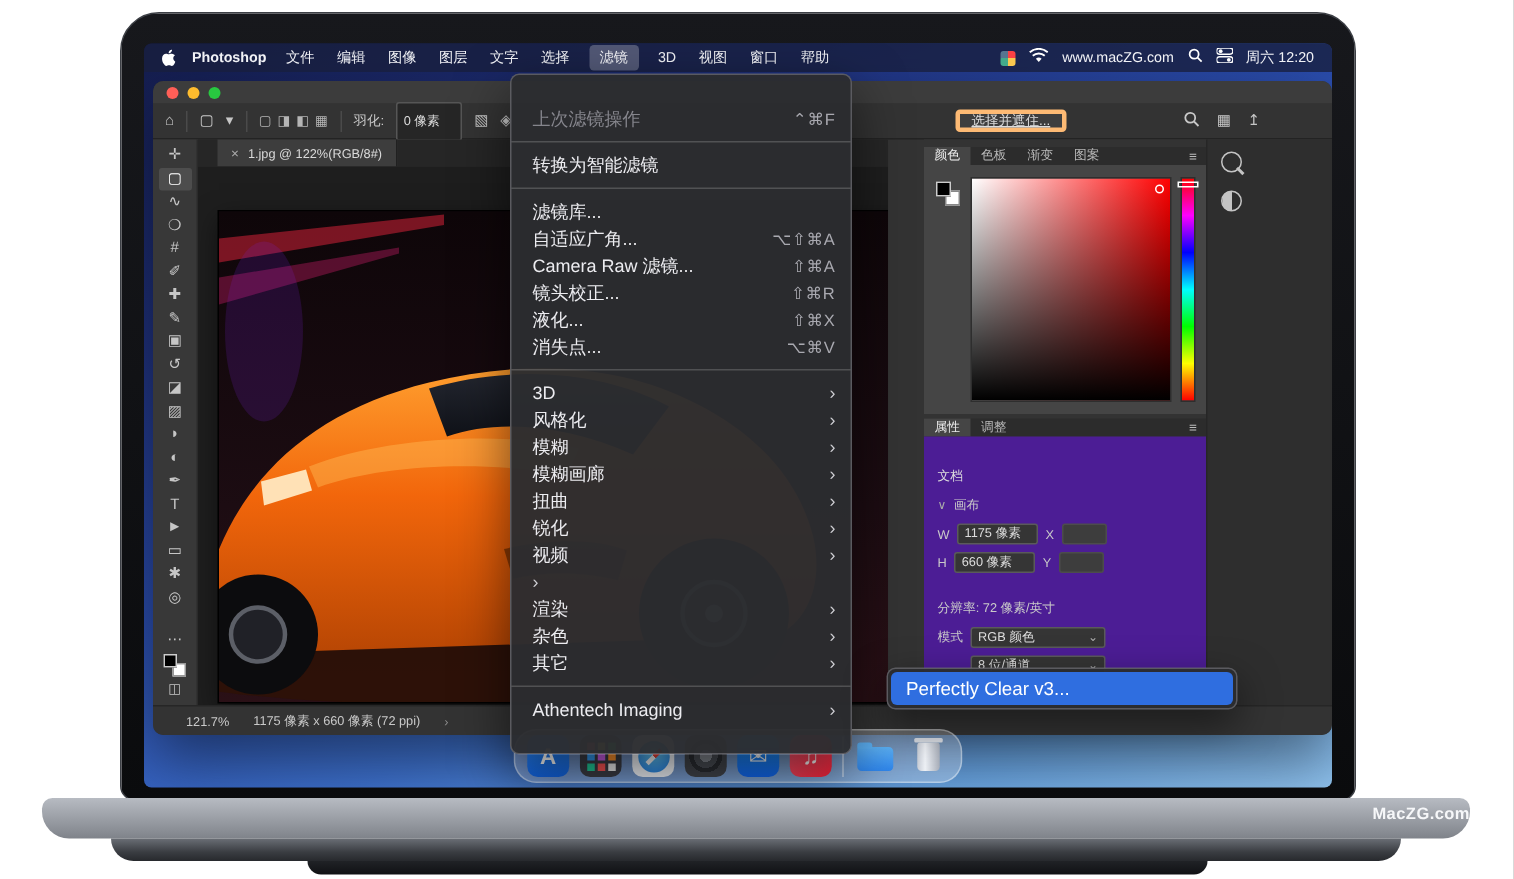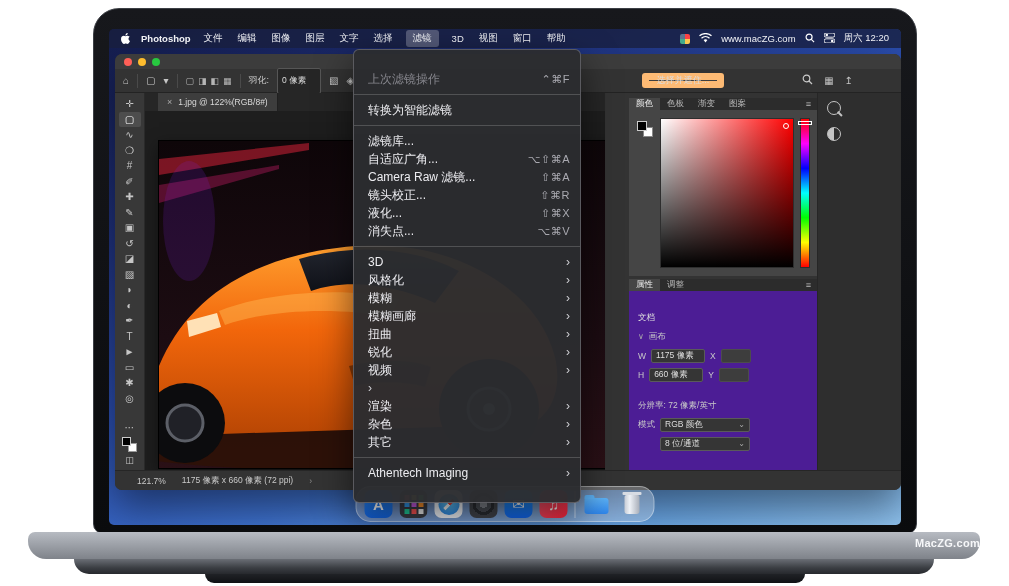--- a/index.html
+++ b/index.html
@@ -1,21 +1,21 @@
 <!DOCTYPE html>
 <html><head>
 <meta charset="utf-8">
 <style>
   *{box-sizing:border-box;margin:0;padding:0}
   html,body{width:1009px;height:586px;background:#fff;overflow:hidden;
     font-family:"Liberation Sans","DejaVu Sans",sans-serif;}
   .stage{position:relative;width:1009px;height:586px;background:#fff;}
 
   
-  .lid{position:absolute;left:93px;top:8px;width:824px;height:526px;
+  .lid{position:absolute;left:80px;top:8px;width:824px;height:526px;
     background:linear-gradient(#17181c,#0a0b0d);border:1px solid #3c3f45;
     border-radius:26px 26px 10px 10px;}
   .screen{position:absolute;left:15px;top:20px;width:792px;height:496px;border-radius:5px;overflow:hidden;
     background:linear-gradient(155deg,#141c4c 0%,#1f317c 24%,#2a4cab 45%,#3d70cc 65%,#69a5e3 86%,#8fc2ee 100%);}
   .base-top{position:absolute;left:28px;top:532px;width:952px;height:27px;
     background:linear-gradient(#b7bbc2,#7f838a);border-radius:7px 7px 18px 18px;
     text-align:right;color:#f6f7f9;font-size:11px;font-weight:bold;line-height:23px;letter-spacing:.3px;}
   .base-bottom{position:absolute;left:74px;top:559px;width:860px;height:15px;
     background:linear-gradient(#6a6e75,#3a3d42 60%,#27292d);border-radius:0 0 30px 30px;}
   .base-shadow{position:absolute;left:205px;top:574px;width:600px;height:9px;
@@ -40,22 +40,22 @@
   .titlebar{height:15px;background:#3c3c3c;display:flex;align-items:center;gap:6px;padding:0 9px;flex:0 0 auto;}
   .tl{width:8px;height:8px;border-radius:50%;}
   .tl.red{background:#ff5f57}.tl.yellow{background:#febc2e}.tl.green{background:#28c840}
   .optionsbar{height:24px;background:#333;border-bottom:1px solid #232323;display:flex;align-items:center;
     gap:8px;padding:0 8px;color:#c9c9c9;font-size:9px;flex:0 0 auto;white-space:nowrap;}
   .opt-sep{width:1px;height:14px;background:#4a4a4a;}
   .opt-ic{font-size:10px;color:#c6c6c6;}
   .mode-group{display:flex;gap:4px;font-size:9px;color:#b5b5b5;}
   .feather-box{width:44px;height:26px;background:#262626;border:1px solid #565656;border-radius:2px;
     color:#ddd;display:flex;align-items:center;padding:0 4px;font-size:8.5px;}
-  .select-mask-btn{margin-left:auto;height:15px;border:7px solid #fdba74;border-radius:3px;background:#3e3e3e;
-    color:#ddd;font-size:9px;padding:0 8px;display:flex;align-items:center;}
+  .select-mask-btn{margin-left:auto;height:15px;border:3px solid #fdba74;border-radius:3px;background:#3e3e3e;
+    color:#ddd;font-size:9px;padding:0 8px;display:flex;align-items:center;text-decoration:underline;}
   .opt-right{display:flex;align-items:center;gap:11px;margin:0 40px 0 70px;}
 
   .midrow{flex:1;display:flex;min-height:0;}
   .toolbar{width:30px;background:#383838;border-right:1px solid #2a2a2a;display:flex;flex-direction:column;
     align-items:center;padding:3px 0;color:#c6c6c6;flex:0 0 auto;}
   .tool{height:15.5px;width:22px;font-size:10px;display:flex;align-items:center;justify-content:center;border-radius:2px;}
   .tool.active{background:#4d4d4d;color:#fff;}
   .tool-more{margin-top:auto;font-size:10px;color:#c6c6c6;}
   .tb-swatch{position:relative;width:15px;height:15px;margin:4px 0 3px;}
   .tb-swatch .back{position:absolute;right:0;bottom:0;width:9px;height:9px;background:#fff;border:1px solid #999;}
@@ -489,20 +489,23 @@
             <span class="lbl">其它</span>
             <span class="arr">›</span>
           </div>
         <div class="mdiv"></div>
         <div class="mi">
             <span class="lbl">Athentech Imaging</span>
             <span class="arr">›</span>
           </div>
       </div>
 
+      <div class="submenu">
+        <div class="submenu-item">Perfectly Clear v3...</div>
+      </div>
 
       <div class="dock">
         <div class="dock-icon dk-appstore">A</div>
         <div class="dock-icon dk-launchpad"></div>
         <div class="dock-icon dk-safari">
           <span class="compass">
               <span class="needle"></span>
             </span>
         </div>
         <div class="dock-icon dk-settings"></div>

